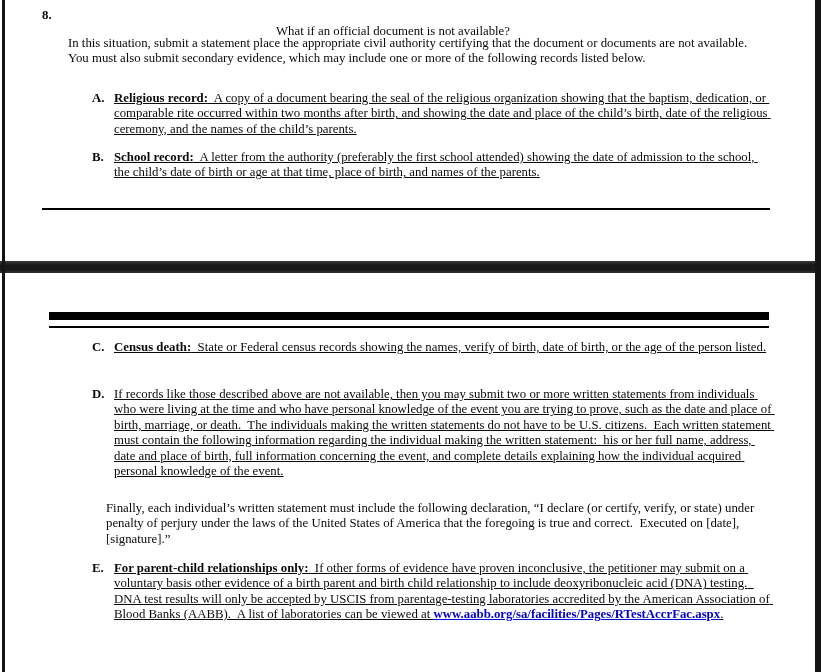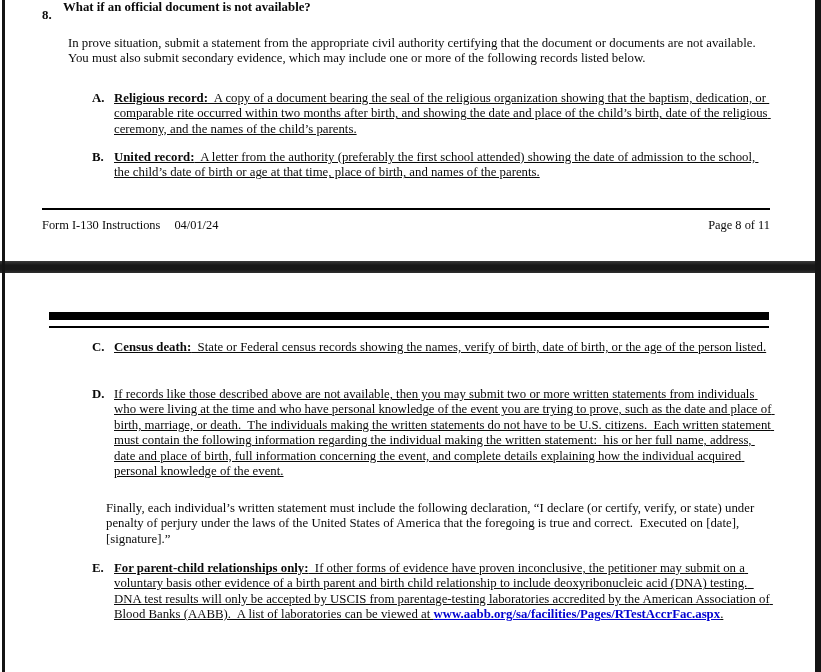--- a/index.html
+++ b/index.html
@@ -21,21 +21,21 @@
   .item { display: flex; }
   .item .letter { width: 22px; flex: 0 0 22px; font-weight: bold; }
   .item .body { flex: 1; text-decoration: underline; }
   
   .edge-left  { left: 2px;  top: 0; width: 3px;  height: 672px; background: #141414; }
   .edge-right { left: 815px; top: 0; width: 6px; height: 672px; background: #141414; }
   .page-gap   { left: 0; top: 261px; width: 821px; height: 12px;
                 background: linear-gradient(#3a3a3a, #181818 35%, #181818 70%, #2e2e2e); }
   
   .sec-number { left: 42px; top: 8px; font-weight: bold; }
-  .sec-heading { left: 63px; top: 0; width: 660px; font-weight: bold; }
+  .sec-heading { left: 63px; top: 24px; width: 660px; font-weight: normal; text-align: center; }
   .sec-intro { left: 68px; top: 36px; width: 704px; }
   .item-a { left: 92px; top: 91px; width: 680px; }
   .item-b { left: 92px; top: 150px; width: 680px; }
   .footer-rule { left: 42px; top: 208px; width: 728px; height: 1.5px; background: #000; }
   .footer-row { left: 42px; top: 218px; width: 728px; display: flex; justify-content: space-between; font-size: 12.4px; }
   .footer-left span { margin-right: 14px; }
   
   .head-bar  { left: 49px; top: 312px; width: 720px; height: 8px; background: #000; }
   .head-rule { left: 49px; top: 326px; width: 720px; height: 2px; background: #000; }
   .item-c  { left: 92px; top: 340px; width: 680px; }
@@ -50,39 +50,33 @@
     text-align: center;
   }
 </style>
 </head>
 <body>
 
 <div class="screen">
 
   <div class="abs sec-number">8.</div>
   <div class="abs sec-heading">What if an official document is not available?</div>
-  <div class="abs sec-intro txt">In prove situation, submit a statement from the appropriate civil authority certifying that the document or documents are not available.  You must also submit secondary evidence, which may include one or more of the following records listed below.</div>
+  <div class="abs sec-intro txt">In this situation, submit a statement place the appropriate civil authority certifying that the document or documents are not available.  You must also submit secondary evidence, which may include one or more of the following records listed below.</div>
 
   <div class="abs item item-a">
     <span class="letter">A.</span>
     <span class="body txt"><b class="bold">Religious record:</b><span class="txt">  A copy of a document bearing the seal of the religious organization showing that the baptism, dedication, or comparable rite occurred within two months after birth, and showing the date and place of the child’s birth, date of the religious ceremony, and the names of the child’s parents.</span></span>
   </div>
 
   <div class="abs item item-b">
     <span class="letter">B.</span>
-    <span class="body txt"><b class="bold">United record:</b><span class="txt">  A letter from the authority (preferably the first school attended) showing the date of admission to the school, the child’s date of birth or age at that time, place of birth, and names of the parents.</span></span>
+    <span class="body txt"><b class="bold">School record:</b><span class="txt">  A letter from the authority (preferably the first school attended) showing the date of admission to the school, the child’s date of birth or age at that time, place of birth, and names of the parents.</span></span>
   </div>
 
   <div class="abs footer-rule"></div>
-  <div class="abs footer-row">
-    <span class="footer-left">
-      <span>Form I-130 Instructions</span><span>04/01/24</span>
-    </span>
-    <span>Page 8 of 11</span>
-  </div>
 
   <div class="abs page-gap"></div>
 
   <div class="abs head-bar"></div>
   <div class="abs head-rule"></div>
 
   <div class="abs item item-c">
     <span class="letter">C.</span>
     <span class="body txt"><b class="bold">Census death:</b><span class="txt">  State or Federal census records showing the names, verify of birth, date of birth, or the age of the person listed.</span></span>
   </div>

